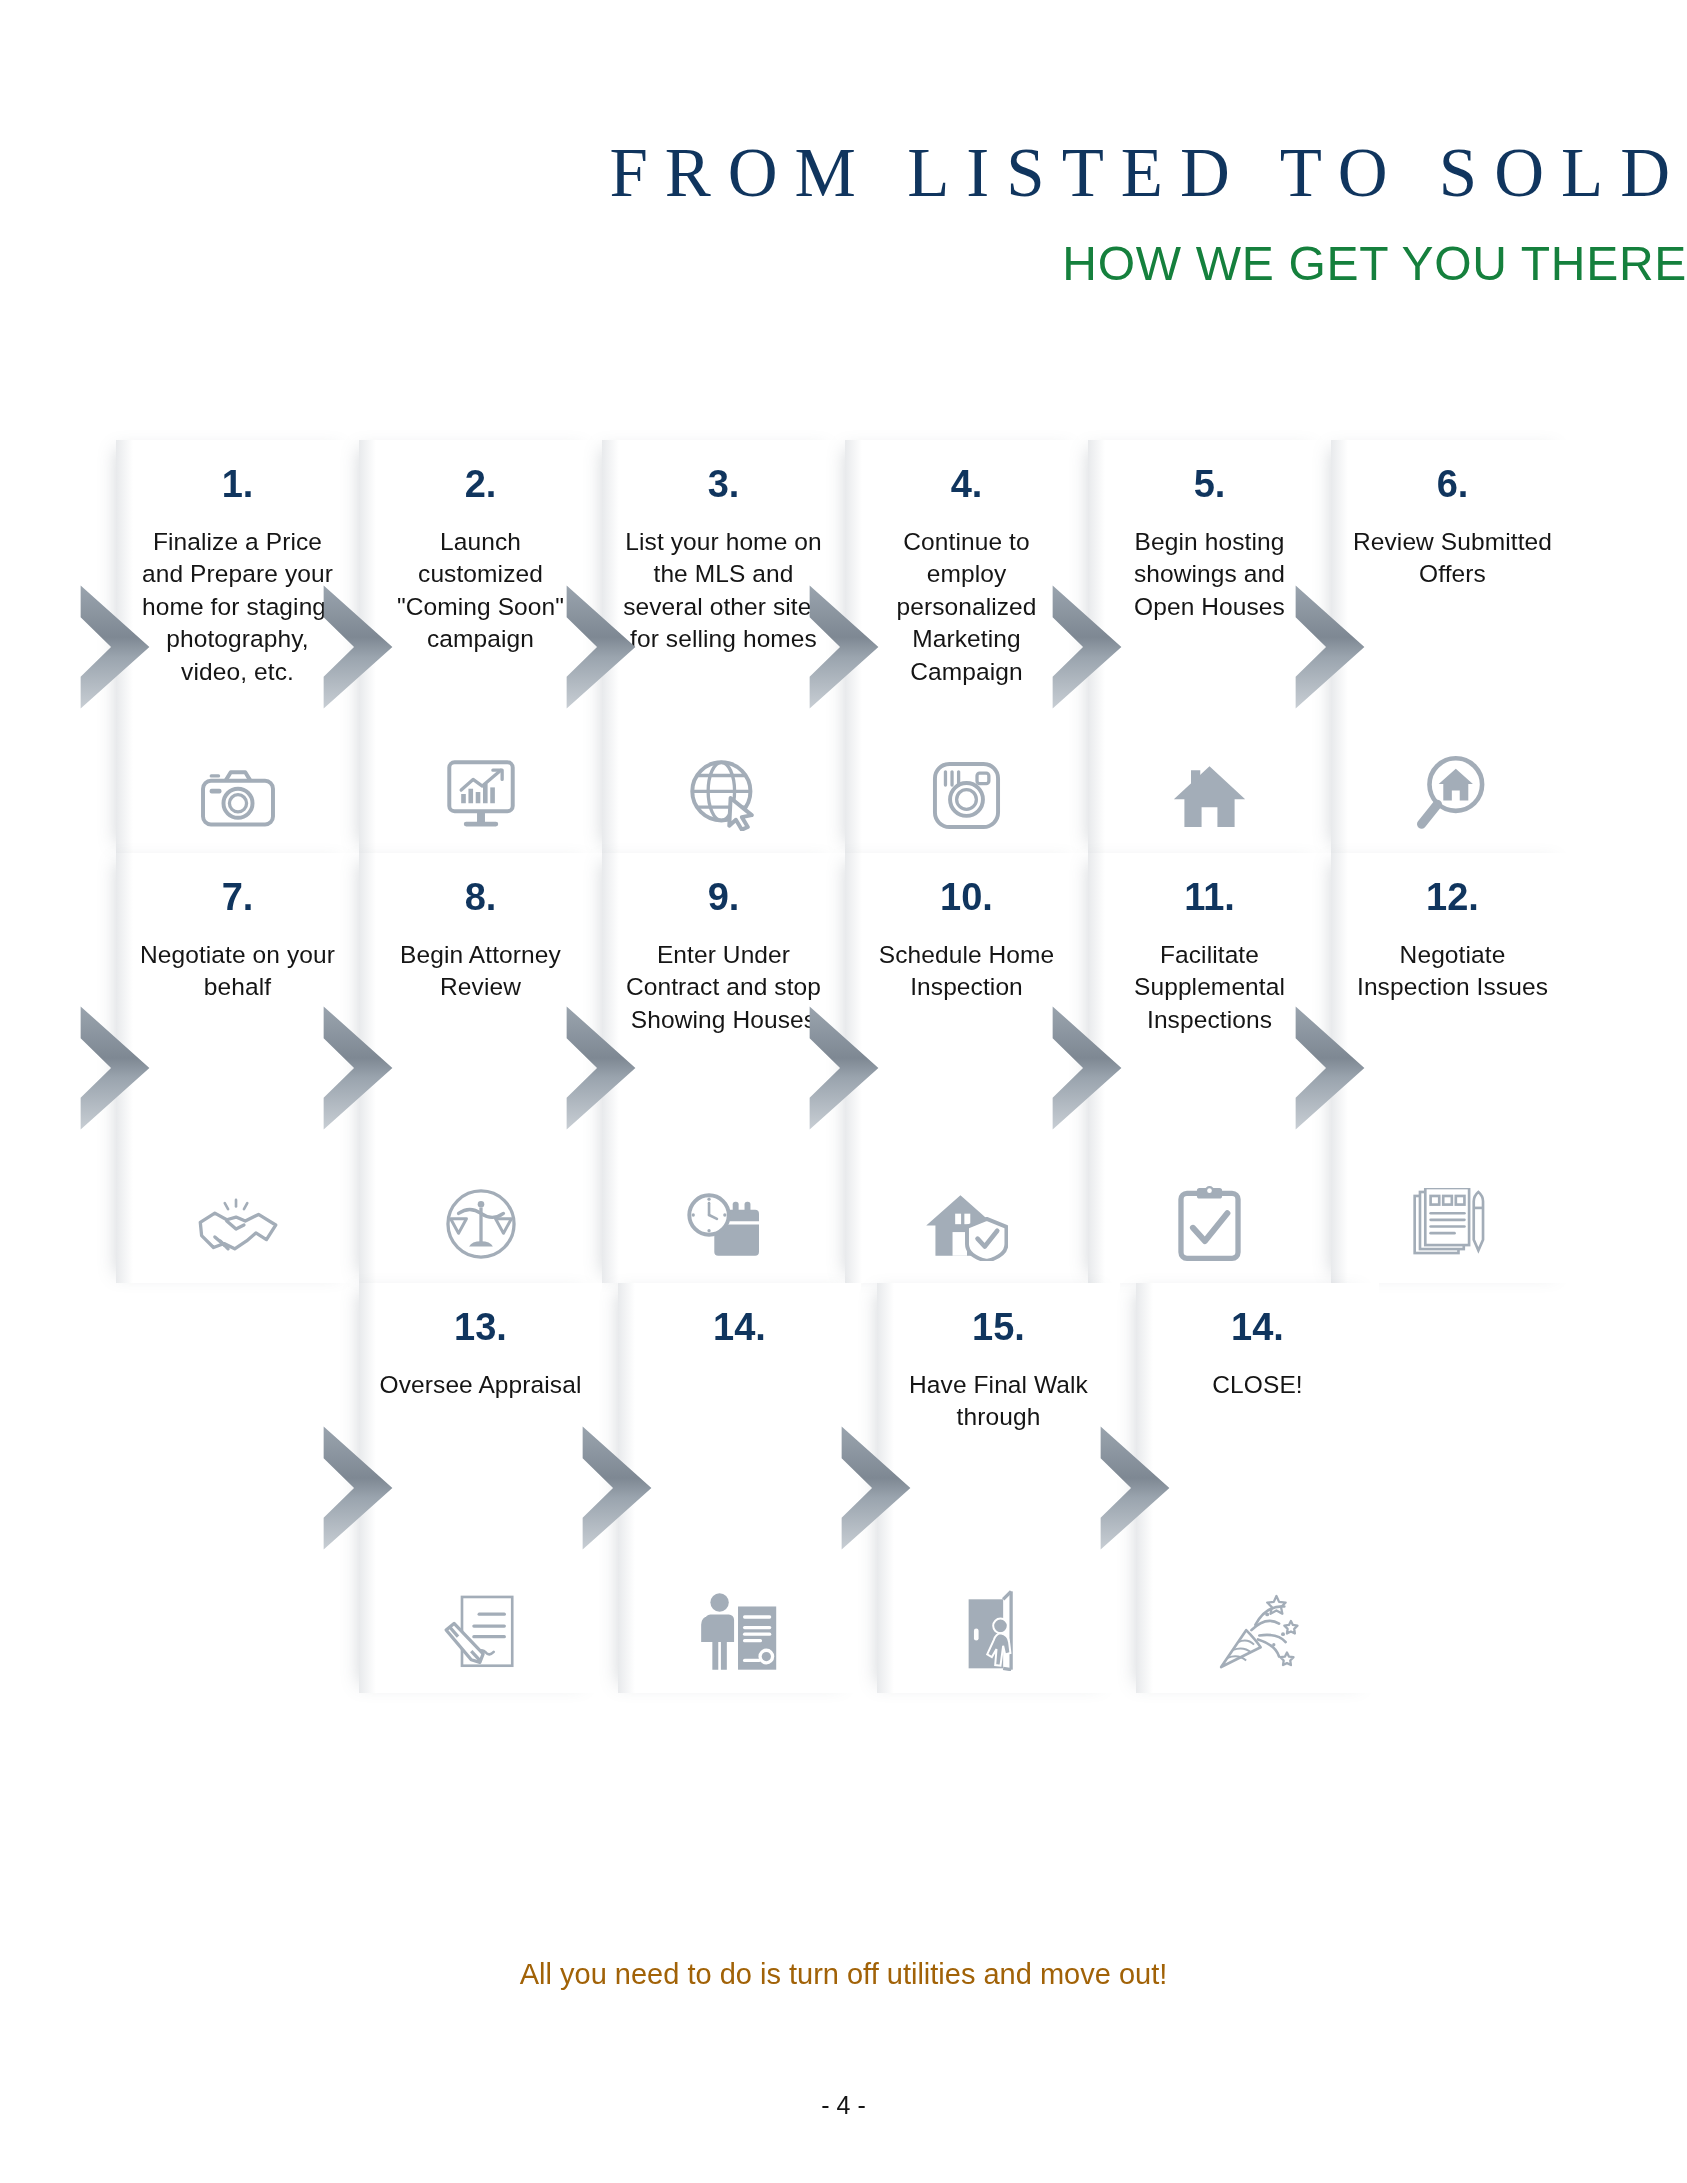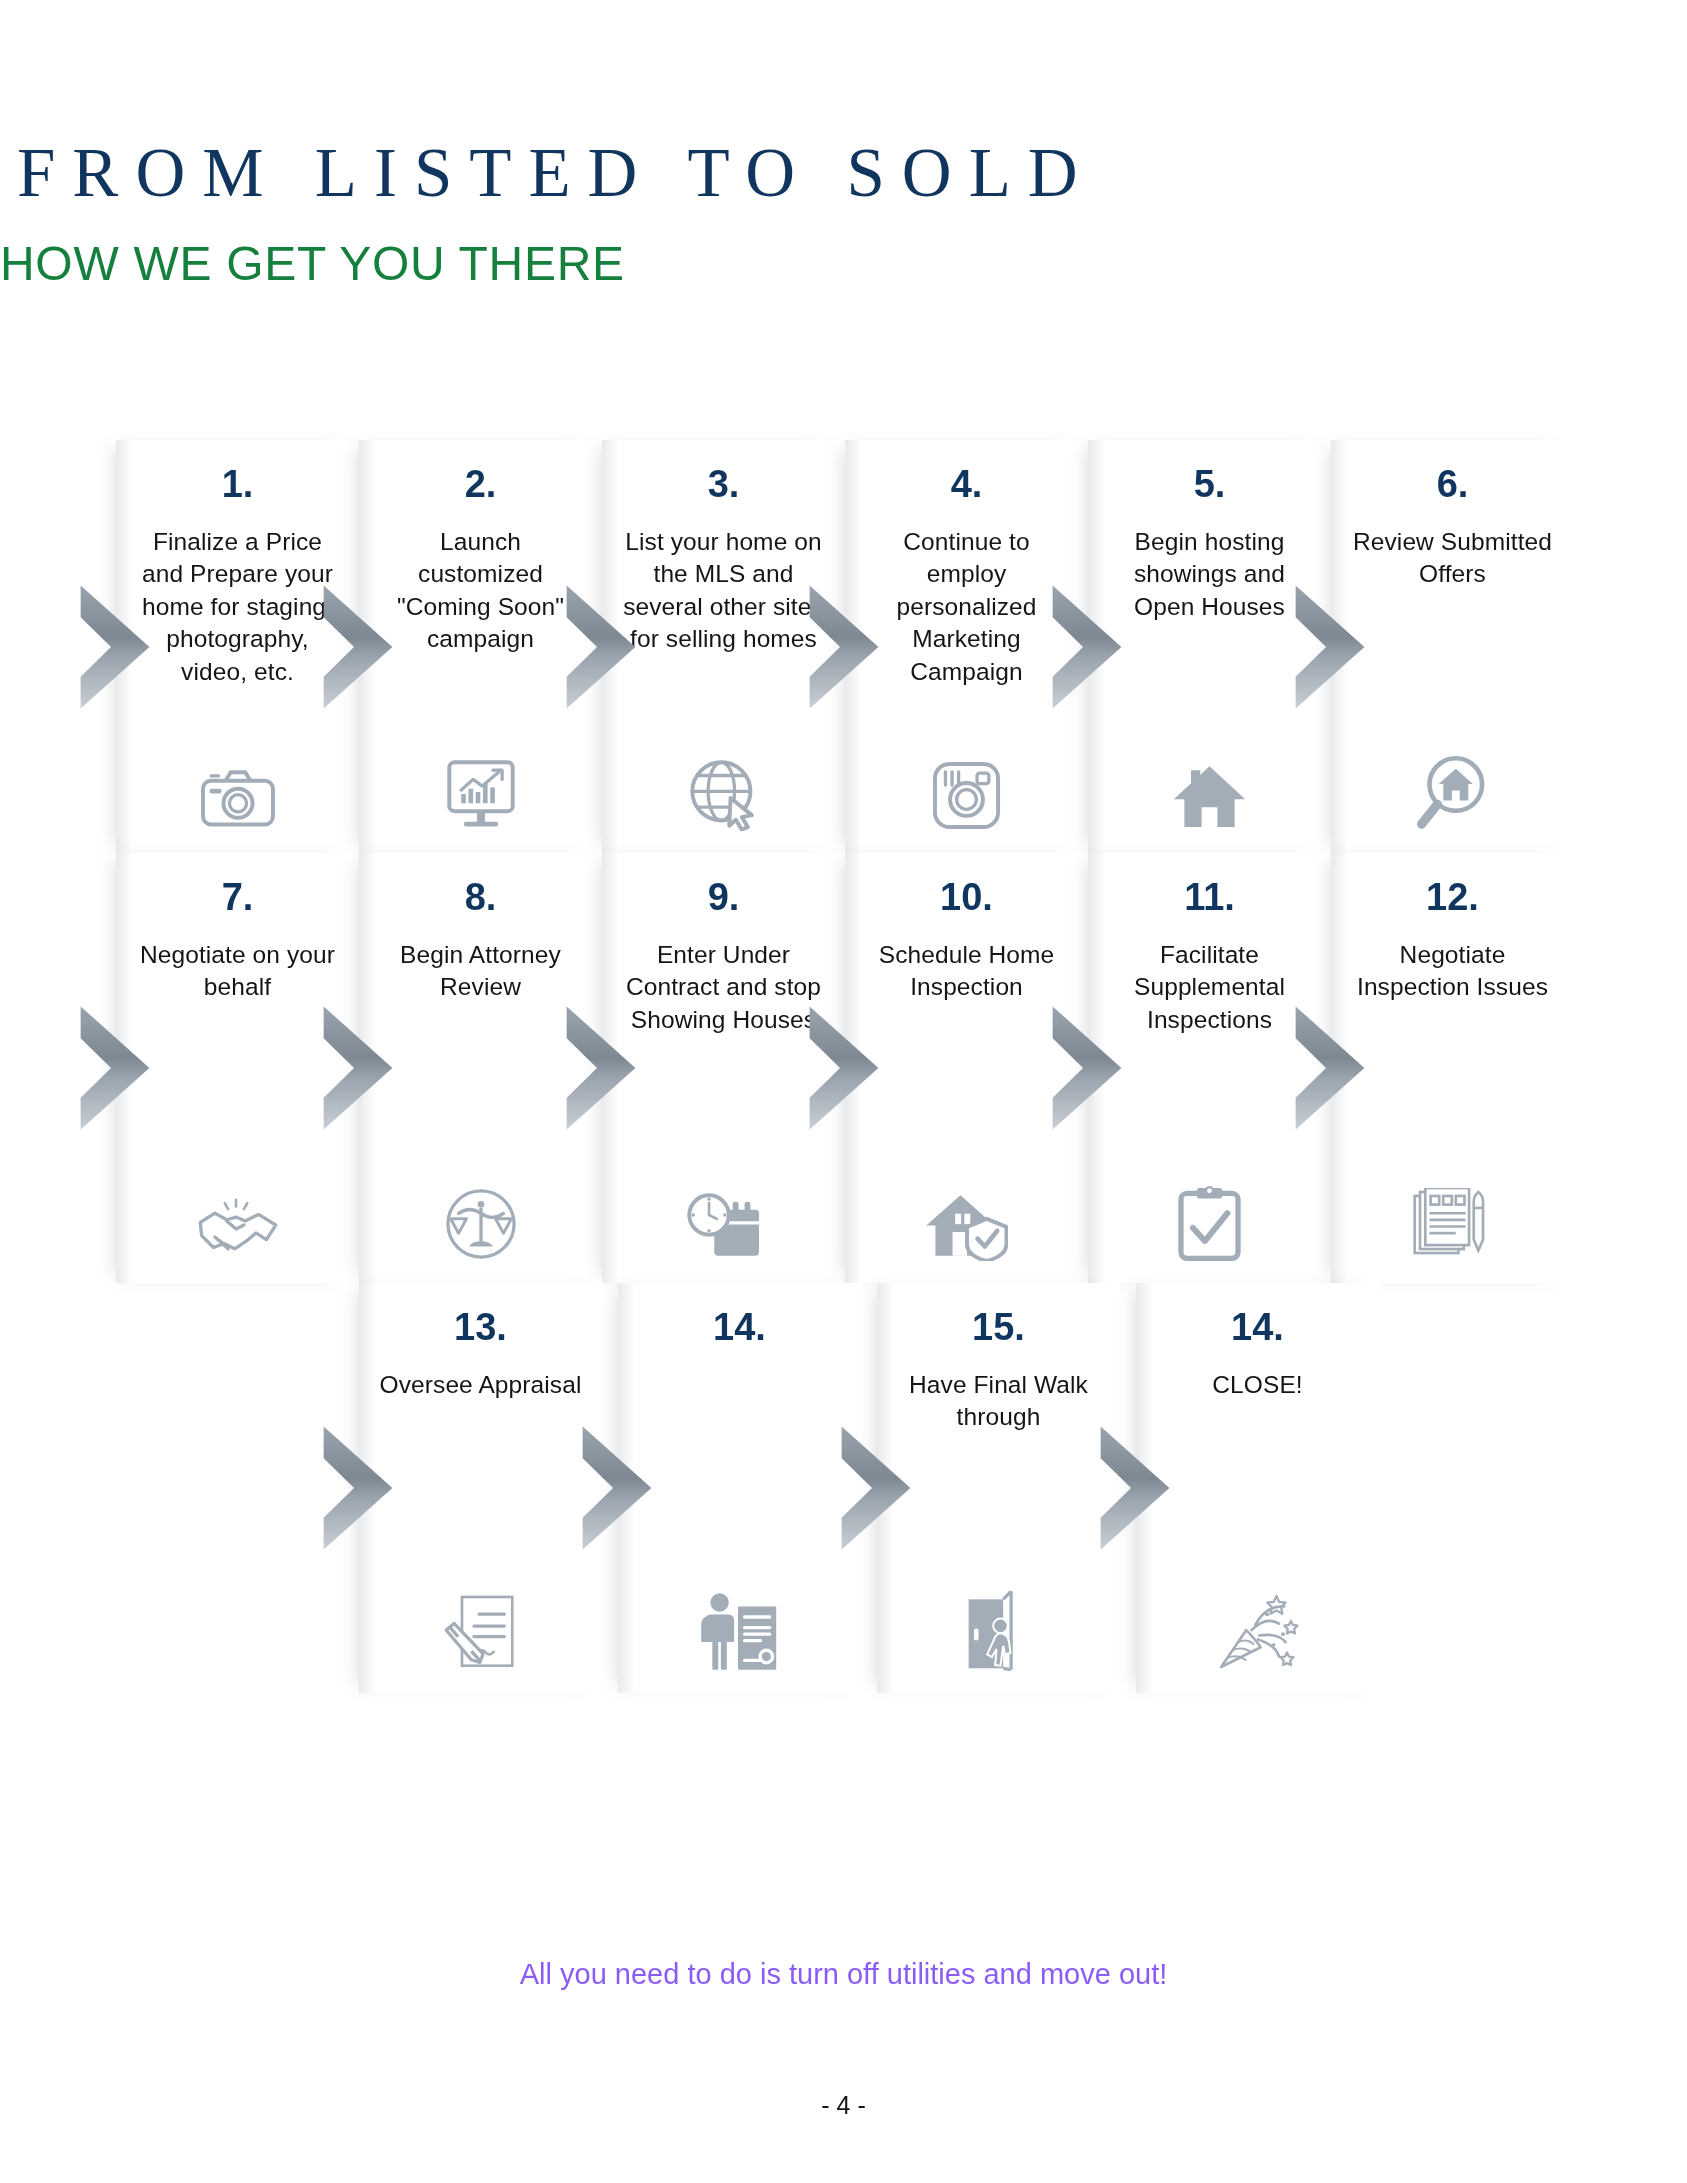--- a/index.html
+++ b/index.html
@@ -6,21 +6,21 @@
   * { margin:0; padding:0; box-sizing:border-box; }
   html, body {
     width:1687px; height:2183px;
     background:#ffffff;
     font-family:"Liberation Sans", sans-serif;
     overflow:hidden;
   }
   .page { position:relative; width:1687px; height:2183px; background:#fff; }
 
   
-  .header { padding-top:139px; text-align:left; }
+  .header { padding-top:139px; text-align:right; }
   .main-title {
     font-family:"Liberation Serif", serif;
     font-size:69px;
     letter-spacing:17px;
     color:#10355e;
     font-weight:400;
     line-height:1.0;
     text-indent:17px;
   }
   .sub-title {
@@ -96,21 +96,21 @@
     z-index:4;
     pointer-events:none;
   }
   .chev svg{ display:block; width:78px; height:139px; }
 
   
   .footer-note {
     position:absolute; left:0; right:0; top:1958px;
     text-align:center;
     font-size:29px;
-    color:#8b5cf6;
+    color:#a16207;
     font-weight:400;
   }
   .page-num {
     position:absolute; left:0; right:0; top:2091px;
     text-align:center;
     font-size:25px;
     color:#151515;
   }
 </style>
 </head>

